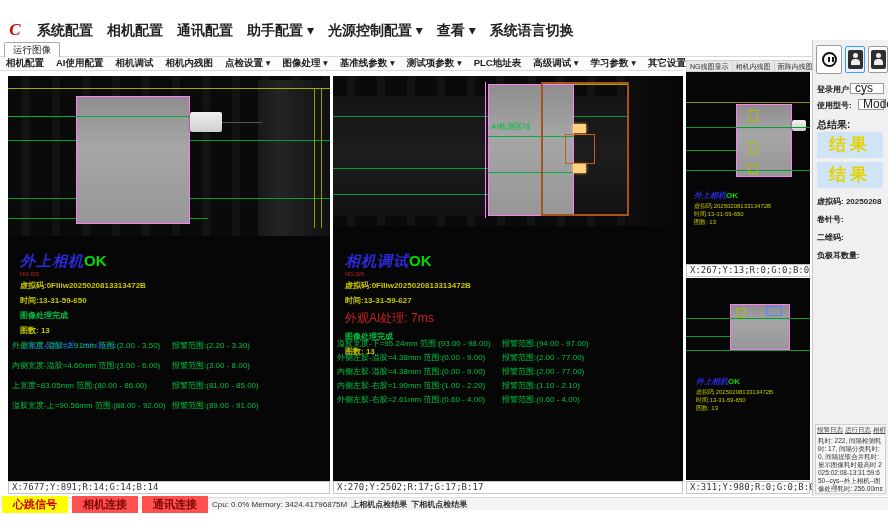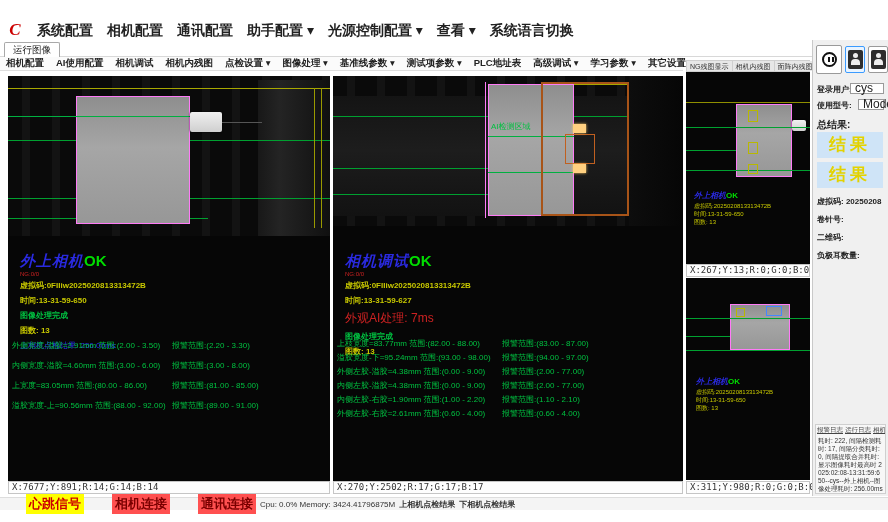--- a/index.html
+++ b/index.html
@@ -52,21 +52,21 @@
   .clabel { position:absolute; font-size:8px; font-weight:bold; color:#222; }
   .cinput { position:absolute; right:4px; width:42px; height:11px; background:#fff; border:1px solid #9a9a9a; font-size:12px; color:#222; line-height:9px; padding-left:4px; }
   .result-box { position:absolute; left:4px; width:66px; height:26px; background:#cfe4f7; color:#e3d200; font:bold 17px "Liberation Serif",serif; text-align:center; line-height:26px; letter-spacing:4px; }
   .logbox { position:absolute; left:2px; top:384px; width:71px; height:70px; background:#f7f7f7; border:1px solid #cfcfcf; overflow:hidden; }
   .logtabs { display:flex; gap:2px; padding:1px; }
   .logtab { font-size:6.5px; color:#444; text-decoration:underline; white-space:nowrap; }
   .logtext { font-size:6.5px; color:#333; line-height:8px; padding:1px 2px; word-break:break-all; }
 
   
   .statusbar { position:absolute; left:0; top:497px; width:888px; height:13px; background:#f4f4f4; border-top:1px solid #ddd; display:flex; align-items:center; gap:4px; padding-left:2px; }
-  .sbadge { font-size:13px; font-weight:bold; padding:1px 3px;margin-left:24px; }
+  .sbadge { font-size:11px; font-weight:bold; padding:1px 11px; }
   .sbadge.hb { background:#ffff00; color:#cc0000; }
   .sbadge.al { background:#ff5050; color:#7a0000; }
   .stext { font-size:8px; color:#333; white-space:nowrap; }
 </style>
 </head>
 <body>
 
 <div id="app">
 
 
@@ -170,24 +170,20 @@
       <div class="r" style="font-size:6px;">NG:0/0</div>
       <div class="y" style="font-size:8px;font-weight:bold;margin-top:3px;">虚拟码:0FIIiw2025020813313472B</div>
       <div class="y" style="font-size:8px;font-weight:bold;margin-top:4px;">时间:13-31-59-627</div>
       <div class="r" style="font-size:12px;margin-top:4px;">外观AI处理: 7ms</div>
       <div class="g" style="font-size:8px;font-weight:bold;margin-top:4px;">图像处理完成</div>
       <div class="y" style="font-size:8px;font-weight:bold;margin-top:4px;">图数: 13</div>
     </div>
 
     <div class="ov" style="left:4px;top:262px;width:344px;">
 
-        <div class="meas-row" style="position:relative;height:14px;">
-          <span>上枝宽度=83.77mm 范围:(82.00 - 88.00)</span>
-          <span class="alarm" style="left:165px;">报警范围:(83.00 - 87.00)</span>
-        </div>
 
         <div class="meas-row" style="position:relative;height:14px;">
           <span>溢胶宽度-下=95.24mm 范围:(93.00 - 98.00)</span>
           <span class="alarm" style="left:165px;">报警范围:(94.00 - 97.00)</span>
         </div>
 
         <div class="meas-row" style="position:relative;height:14px;">
           <span>外侧左胶-溢胶=4.38mm 范围:(0.00 - 9.00)</span>
           <span class="alarm" style="left:165px;">报警范围:(2.00 - 77.00)</span>
         </div>

